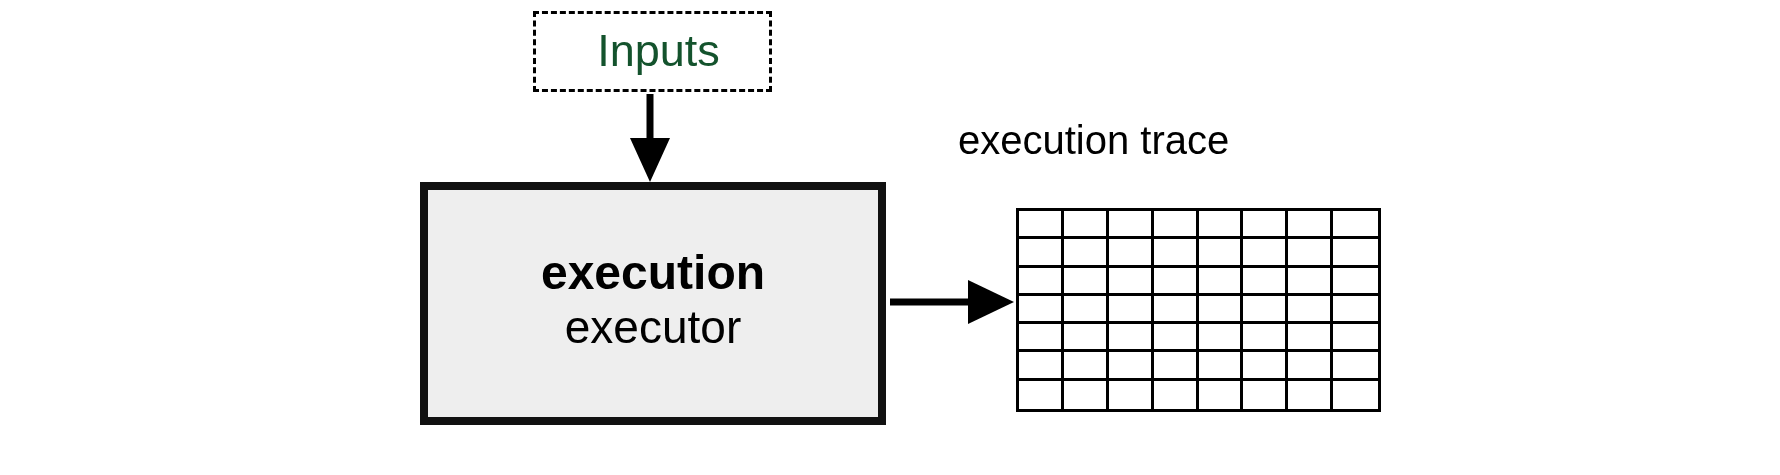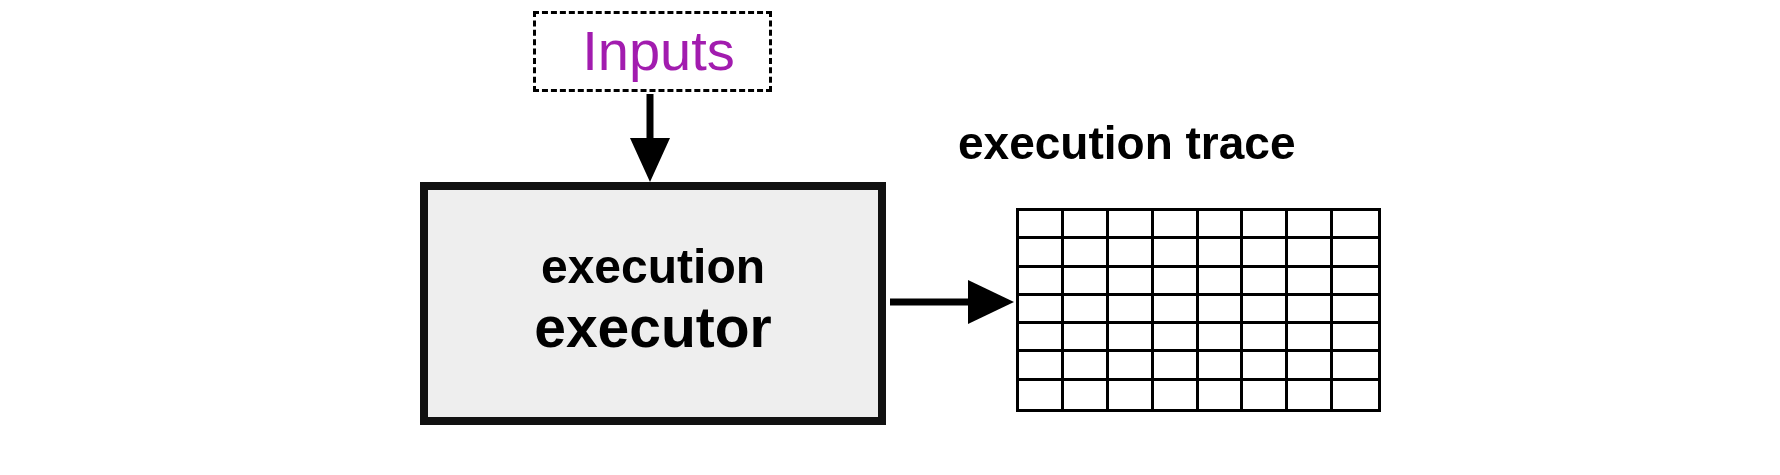--- a/index.html
+++ b/index.html
@@ -28,25 +28,25 @@
     width: 239px;
     height: 81px;
     box-sizing: border-box;
     border: 3px dashed #000000;
     background: transparent;
     display: flex;
     align-items: center;
     justify-content: center;
   }
   .inputs-label {
-    font-size: 56px;
+    font-size: 45px;
     font-weight: normal;
     line-height: 1;
     letter-spacing: 0px;
-    color: #a21caf;
+    color: #14532d;
     white-space: nowrap;
     
     transform: translate(6px, -1px);
   }
 
   
   .executor-box {
     position: absolute;
     left: 420px;
     top: 182px;
@@ -63,36 +63,36 @@
   .executor-title {
     font-size: 48px;
     font-weight: bold;
     line-height: 1.06;
     color: #000000;
     white-space: nowrap;
     margin: 0;
     transform: translateY(-6px);
   }
   .executor-subtitle {
-    font-size: 57px;
-    font-weight: bold;
+    font-size: 46px;
+    font-weight: normal;
     line-height: 1.06;
     color: #000000;
     white-space: nowrap;
     margin: 0;
     transform: translateY(-2px);
   }
 
   
   .trace-label {
     position: absolute;
     left: 958px;
     top: 120px;
-    font-size: 46px;
-    font-weight: bold;
+    font-size: 40px;
+    font-weight: normal;
     line-height: 1;
     white-space: nowrap;
     color: #000000;
     text-align: center;
   }
 
   
   .trace-grid {
     position: absolute;
     left: 1016px;

